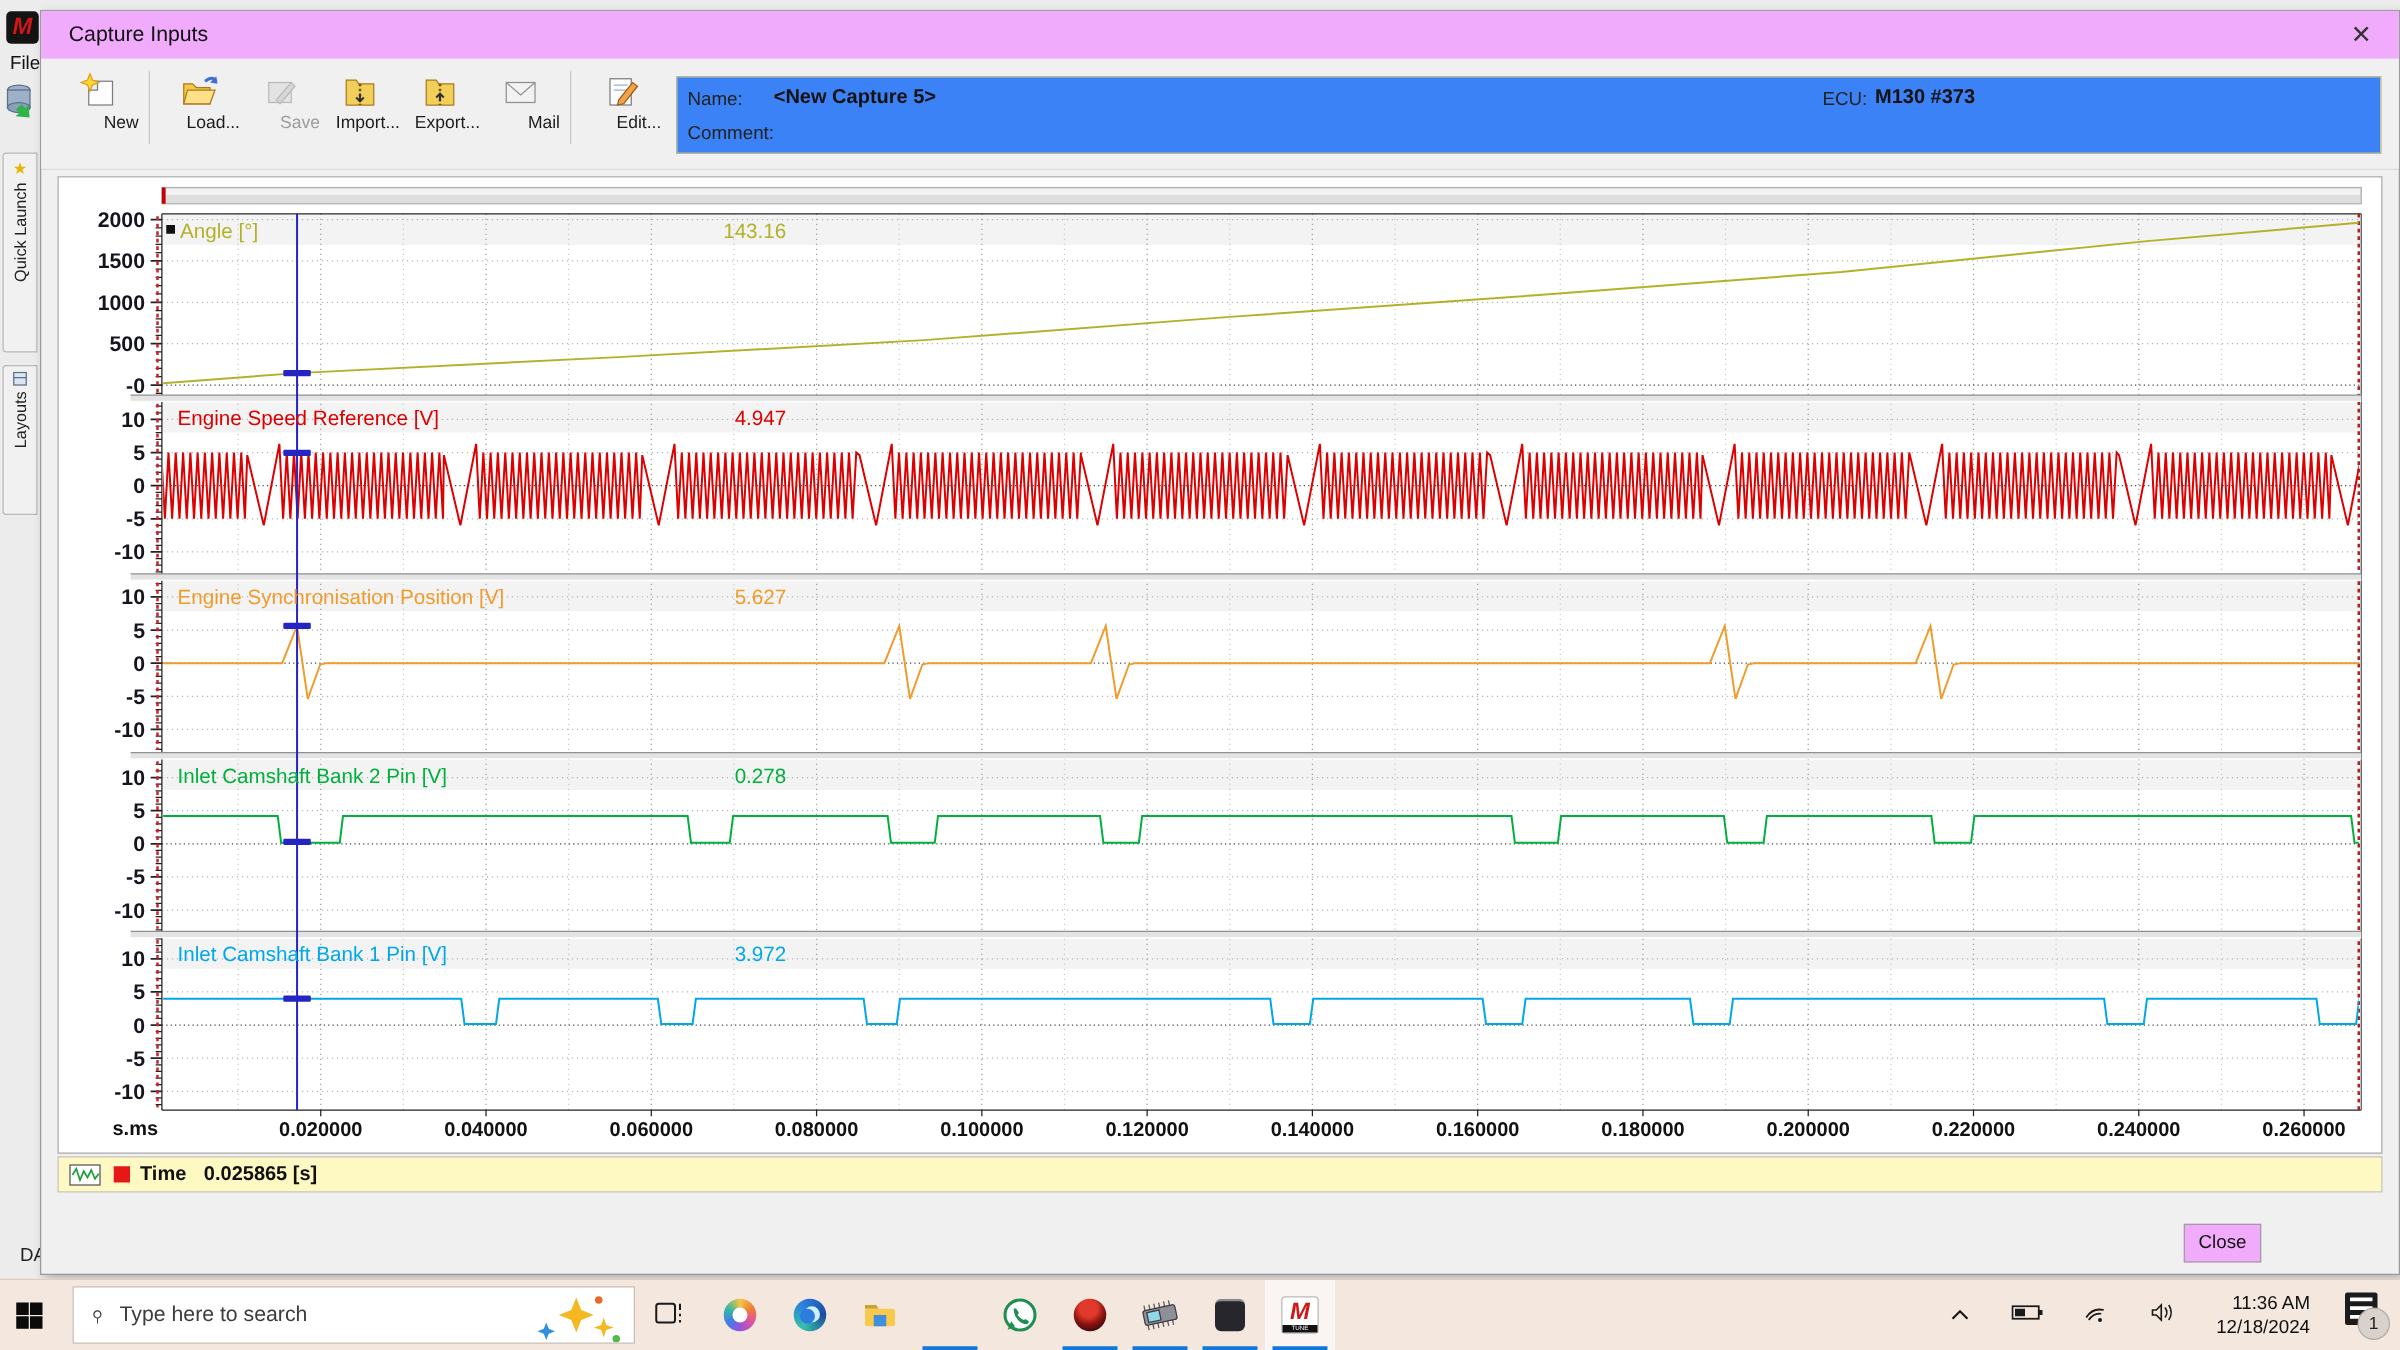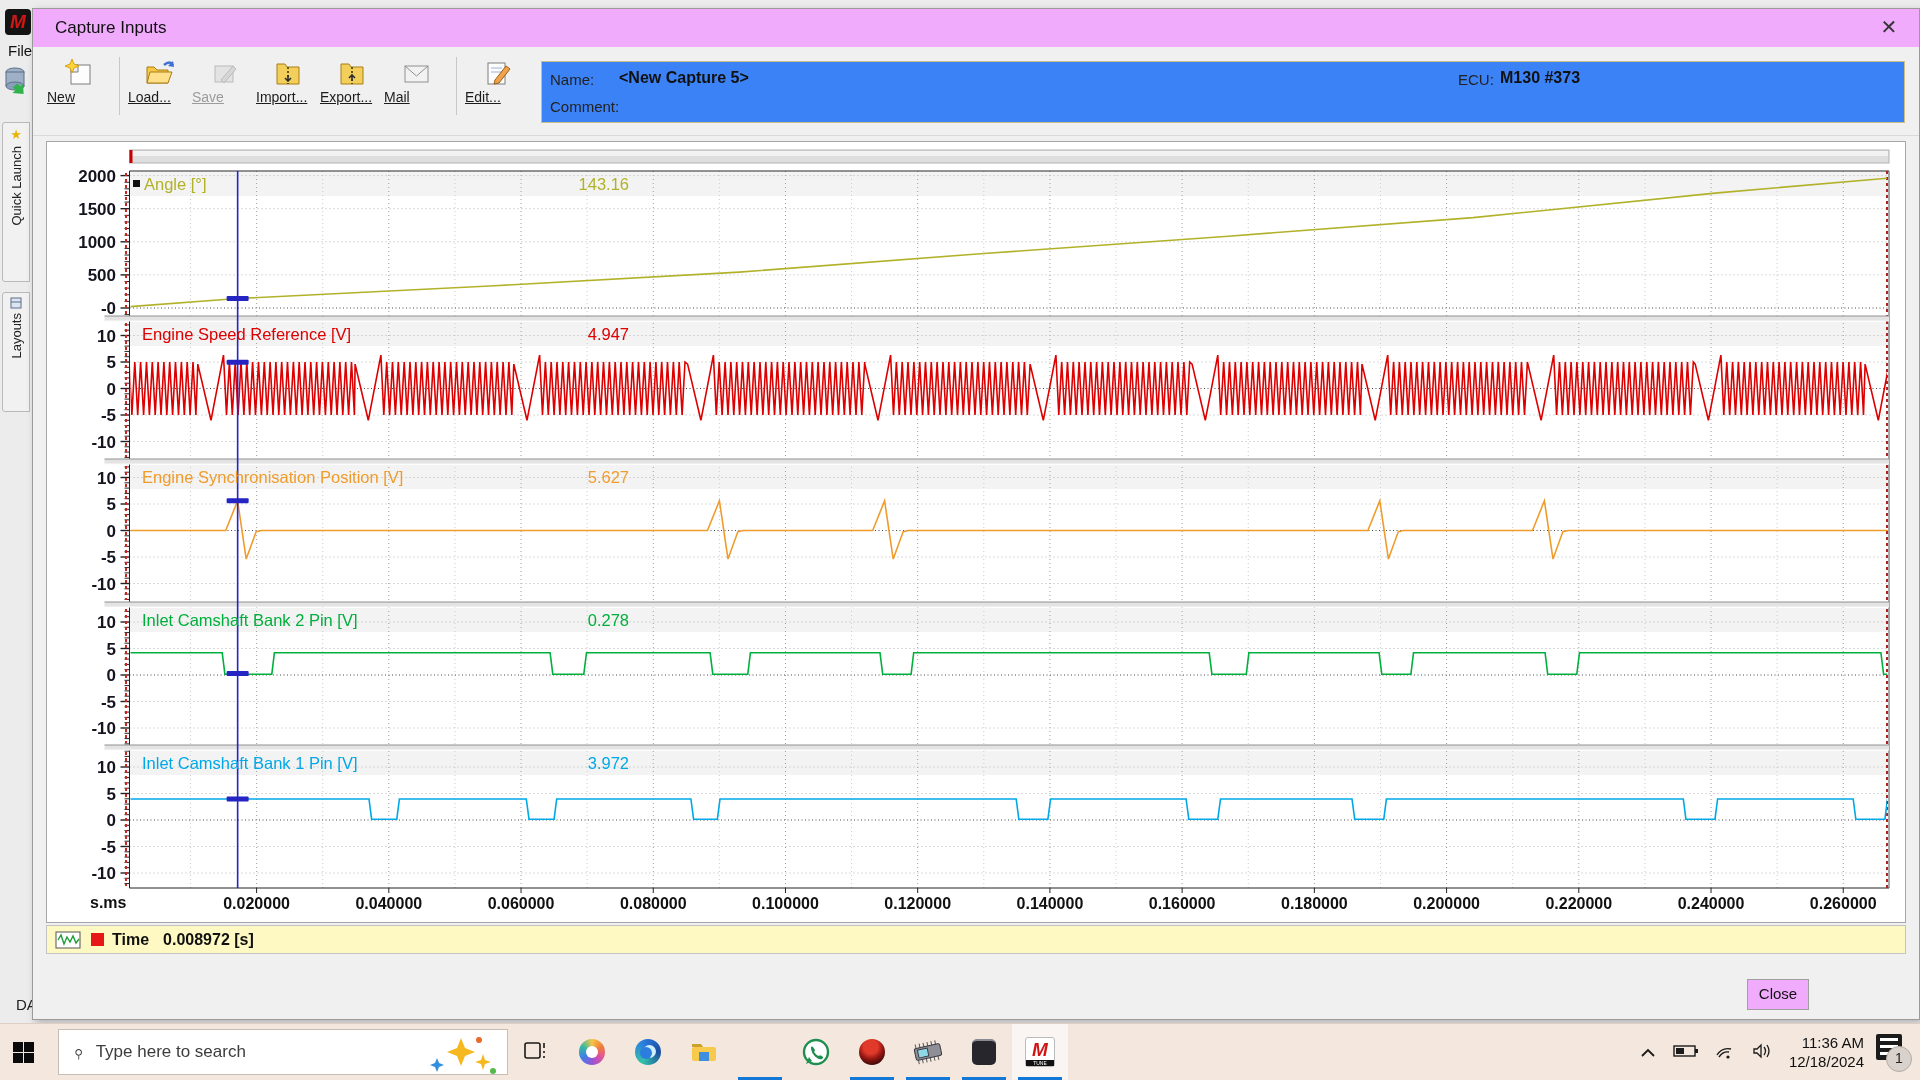--- a/index.html
+++ b/index.html
@@ -15,21 +15,21 @@
   
   #dialog{position:absolute;left:32px;top:8px;width:1886px;height:1010px;background:#f0f0f0;
     border:1px solid #9a9a9a;box-shadow:3px 3px 8px rgba(0,0,0,.25);}
   #titlebar{position:absolute;left:0;top:0;right:0;height:38px;background:#f0abfc;border-bottom:1px solid #e4e4e4;}
   #title{position:absolute;left:22px;top:9px;font-size:17px;color:#111;}
   #close-x{position:absolute;right:16px;top:6px;font-size:20px;color:#333;width:28px;height:26px;
     text-align:center;cursor:pointer;}
   
   #toolbar{position:absolute;left:0;top:38px;right:0;height:80px;background:#f0f0f0;
     border-bottom:1px solid #dadada;display:flex;align-items:flex-start;padding-top:8px;}
-  .tbtn{width:64px;text-align:left;font-size:14px;color:#1c1c1c;margin-top:2px;text-decoration:underline;}
+  .tbtn{width:64px;text-align:right;font-size:14px;color:#1c1c1c;margin-top:2px;}
   .tbtn .ticon{height:32px;display:flex;align-items:center;justify-content:center;}
   .tbtn.disabled{color:#9b9b9b;}
   .tsep{width:1px;height:58px;background:#c7c7c7;margin:2px 8px 0 8px;}
   
   #name-panel{position:absolute;left:508px;top:52px;right:14px;height:60px;background:#3b82f6;
     border:1px solid #cdbf86;}
   #name-panel .lbl{font-size:15px;color:#222;}
   #name-panel .val{font-size:16px;font-weight:bold;color:#111;}
   
   #plot-frame{position:absolute;left:13px;top:132px;width:1858px;height:780px;background:#fff;
@@ -49,21 +49,21 @@
   #start-btn{width:46px;height:56px;display:flex;align-items:center;justify-content:center;}
   .winlogo{width:21px;height:21px;display:grid;grid-template-columns:10px 10px;grid-gap:1px;}
   .winlogo div{background:#0a0a0a;width:10px;height:10px;}
   #search-box{width:448px;height:44px;background:#fff;border:1px solid #c9bcb2;margin-left:12px;
     display:flex;align-items:center;position:relative;}
   #search-box .mag{font-size:19px;color:#333;margin:0 12px 0 14px;transform:rotate(-45deg);}
   #search-box .ph{font-size:17px;color:#3c3c3c;}
   .tb-ic{width:56px;height:56px;display:flex;align-items:center;justify-content:center;position:relative;}
   .tb-ic.active{background:rgba(255,255,255,.6);}
   .openline{position:absolute;bottom:0;left:6px;right:6px;height:3px;background:#1277d6;}
-  .tray{display:flex;align-items:center;margin-left:auto;}
+  .tray{display:flex;align-items:center;margin-left:auto;gap:16px;}
   .tray-ic{width:38px;text-align:center;font-size:15px;color:#1a1a1a;}
   #clock{text-align:right;font-size:15px;color:#111;line-height:19px;margin:0 6px 0 8px;}
   #notif{position:relative;width:44px;height:44px;margin-right:6px;}
   #notif .pane{position:absolute;right:12px;top:4px;width:26px;height:26px;background:#1b1b1b;border-radius:2px;}
   #notif .pane i{display:block;height:3px;background:#fff;margin:4px 4px 0 4px;}
   #notif .badge{position:absolute;right:2px;bottom:2px;width:24px;height:24px;border-radius:50%;
     background:#d9d2cc;border:1px solid #b5aca5;font-size:14px;color:#222;text-align:center;line-height:23px;}
 </style>
 </head>
 <body>
@@ -508,21 +508,21 @@
       </svg>
   </div>
 
   <div id="status-box">
     <svg width="26" height="18" style="margin-left:8px">
       <rect x="1" y="1" width="24" height="16" fill="#fff" stroke="#555"></rect>
       <polyline points="3,9 6,4 9,13 12,6 15,11 18,5 21,12 24,8" fill="none" stroke="#1f9e3a" stroke-width="1.4"></polyline>
     </svg>
     <div class="sq"></div>
     <span class="t1">Time</span>
-    <span class="t2">0.008972 [s]</span>
+    <span class="t2">0.025865 [s]</span>
   </div>
 
   <div id="close-btn">Close</div>
 </div>
 
 <div id="taskbar">
   <div id="start-btn">
     <div class="winlogo">
         <div></div>
         <div></div>

